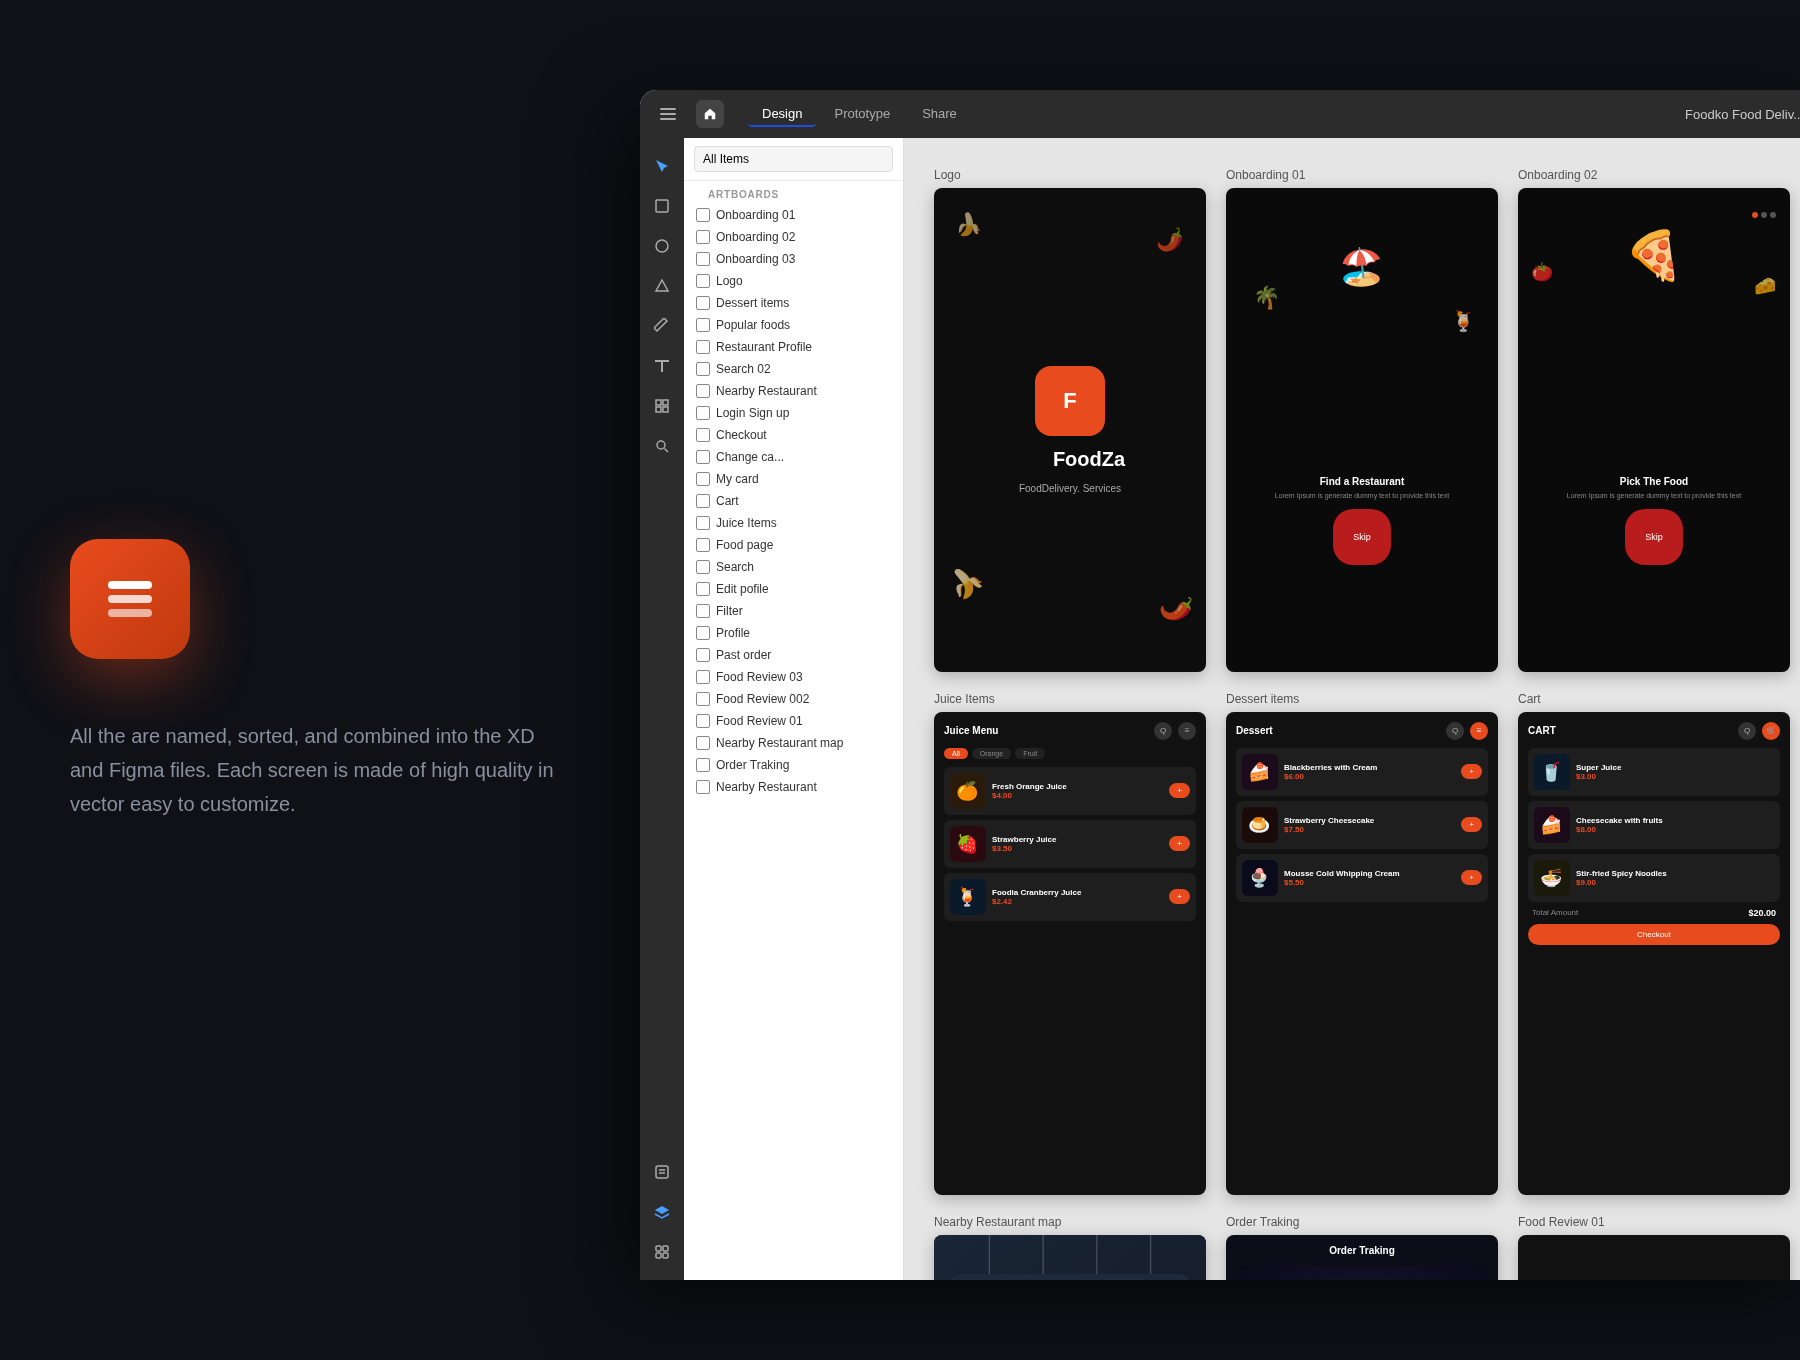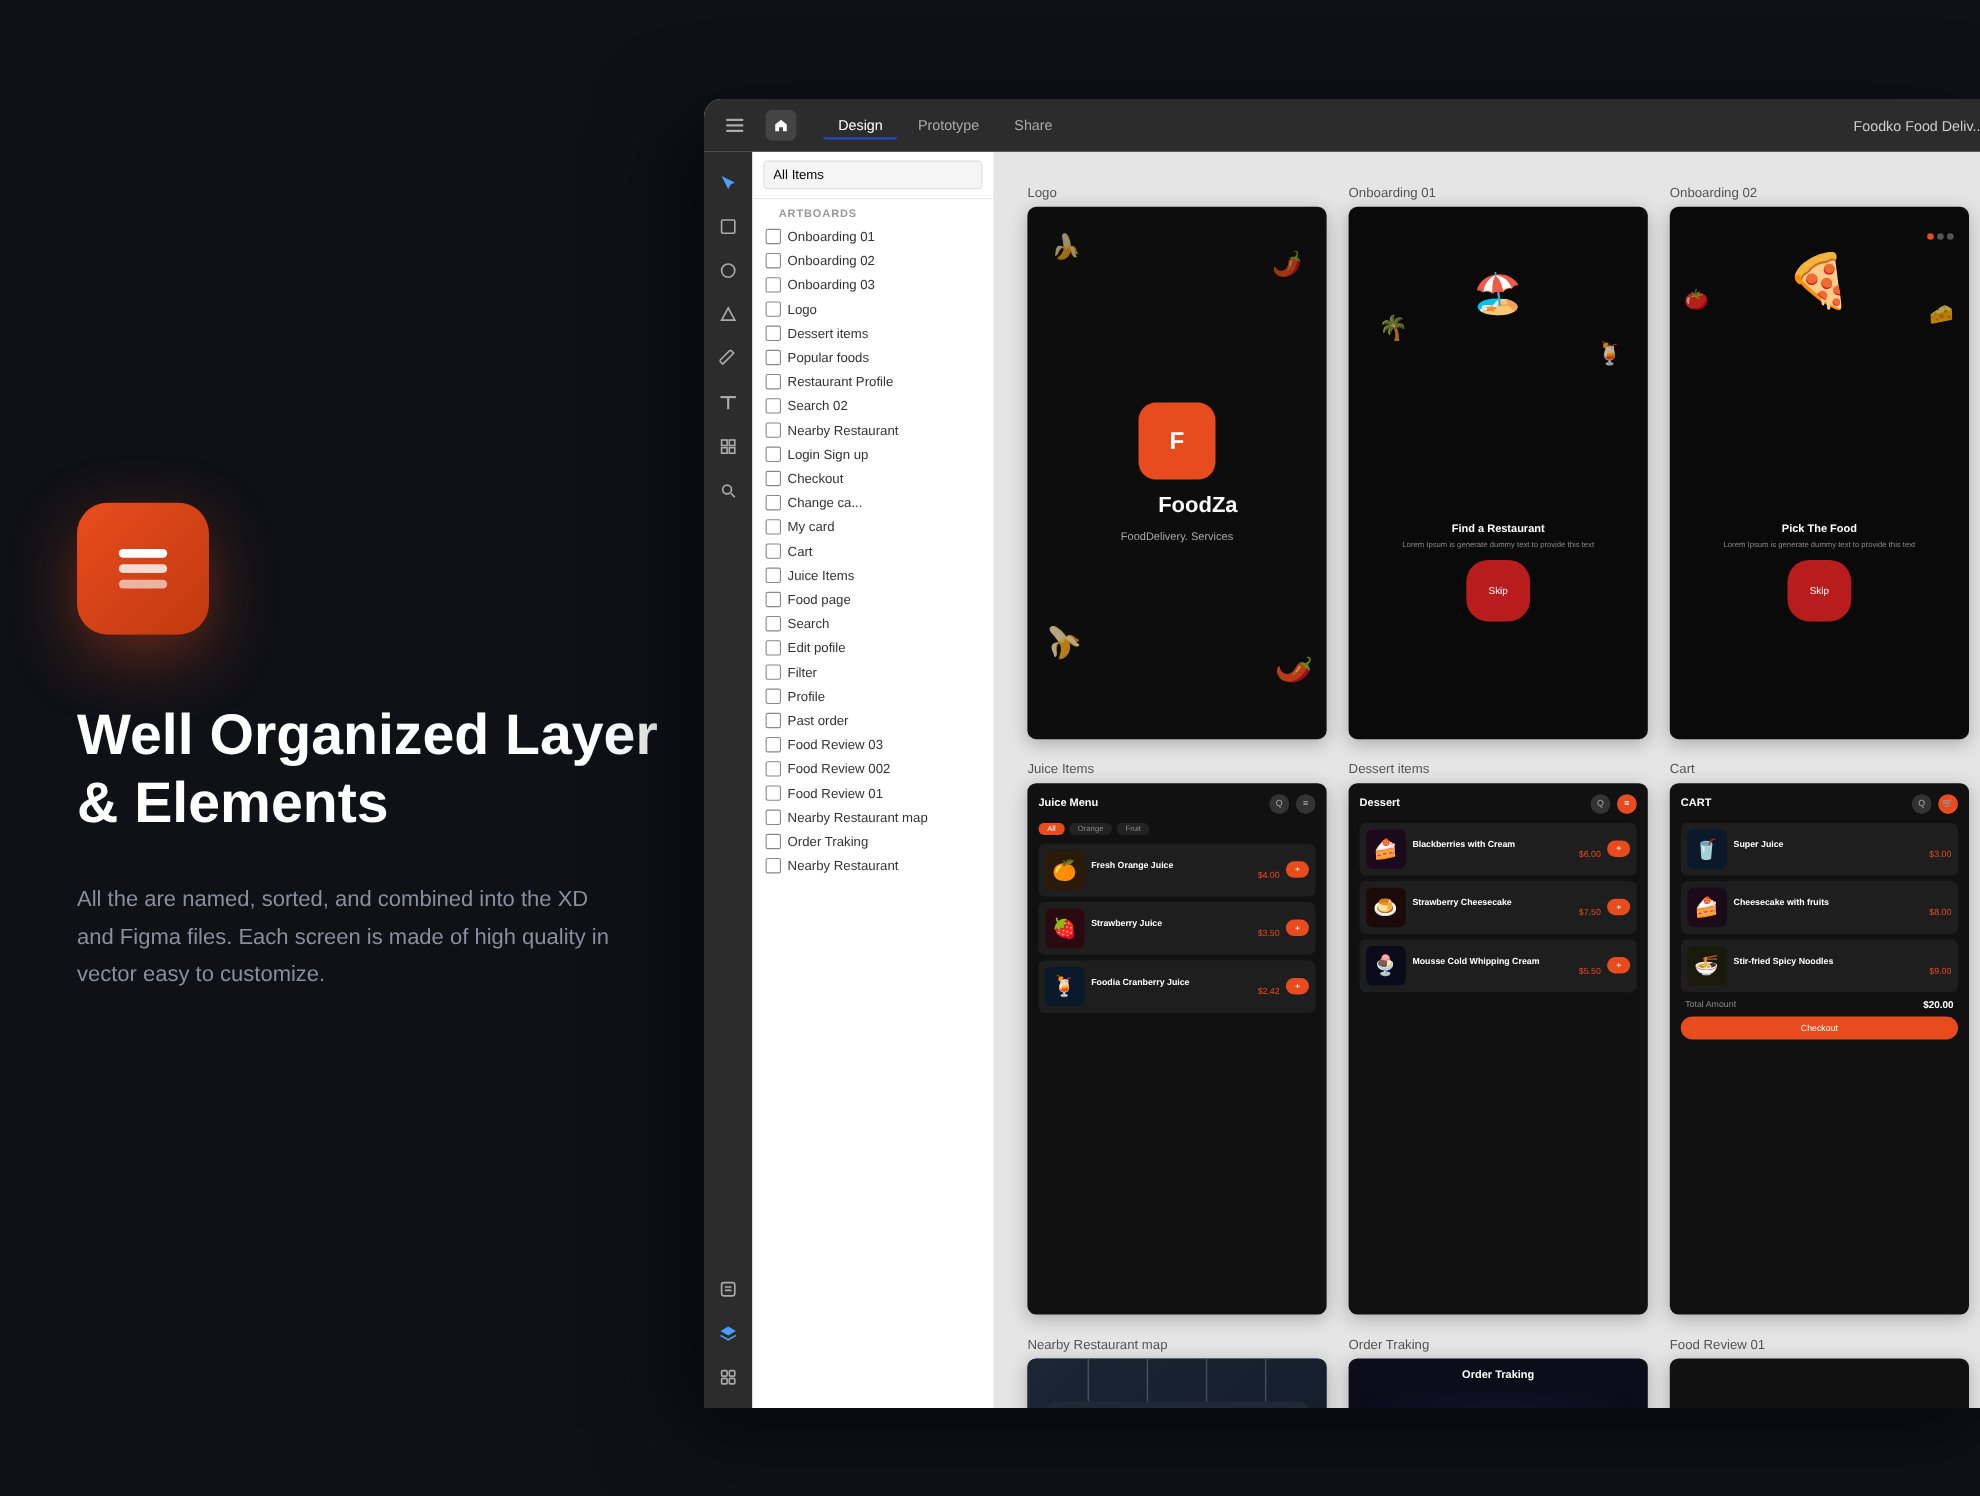--- a/index.html
+++ b/index.html
@@ -363,22 +363,21 @@
 
     .food-item-info .name {
       color: #fff;
       font-size: 8px;
       font-weight: 700;
     }
 
     .food-item-info .price {
       color: #e84c1e;
       font-size: 8px;
-      font-weight: 400;
-      text-align: right;
+      font-weight: 700;
     }
 
     .add-btn {
       background: #e84c1e;
       color: #fff;
       border: none;
       border-radius: 10px;
       padding: 3px 8px;
       font-size: 8px;
       cursor: pointer;
@@ -419,22 +418,20 @@
 <body>
 
 <section class="hero-section">
   <div class="app-icon">
     <svg viewBox="0 0 64 64" fill="none" xmlns="http://www.w3.org/2000/svg">
       <rect x="10" y="14" width="44" height="8" rx="4" fill="white"></rect>
       <rect x="10" y="28" width="44" height="8" rx="4" fill="white" opacity="0.8"></rect>
       <rect x="10" y="42" width="44" height="8" rx="4" fill="white" opacity="0.6"></rect>
     </svg>
   </div>
-  <h1 class="hero-title" style="white-space: pre-line;">Well Organized Layer
-&amp; Elements</h1>
   <p class="hero-description">All the are named, sorted, and combined into the XD and Figma files. Each screen is made of high quality in vector easy to customize.</p>
 </section>
 
 <div class="figma-window">
 
   <div class="figma-toolbar">
     <div class="toolbar-icon">
       <svg width="16" height="16" viewBox="0 0 16 16" fill="#aaa">
           <rect y="2" width="16" height="2" rx="1"></rect>
           <rect y="7" width="16" height="2" rx="1"></rect>

